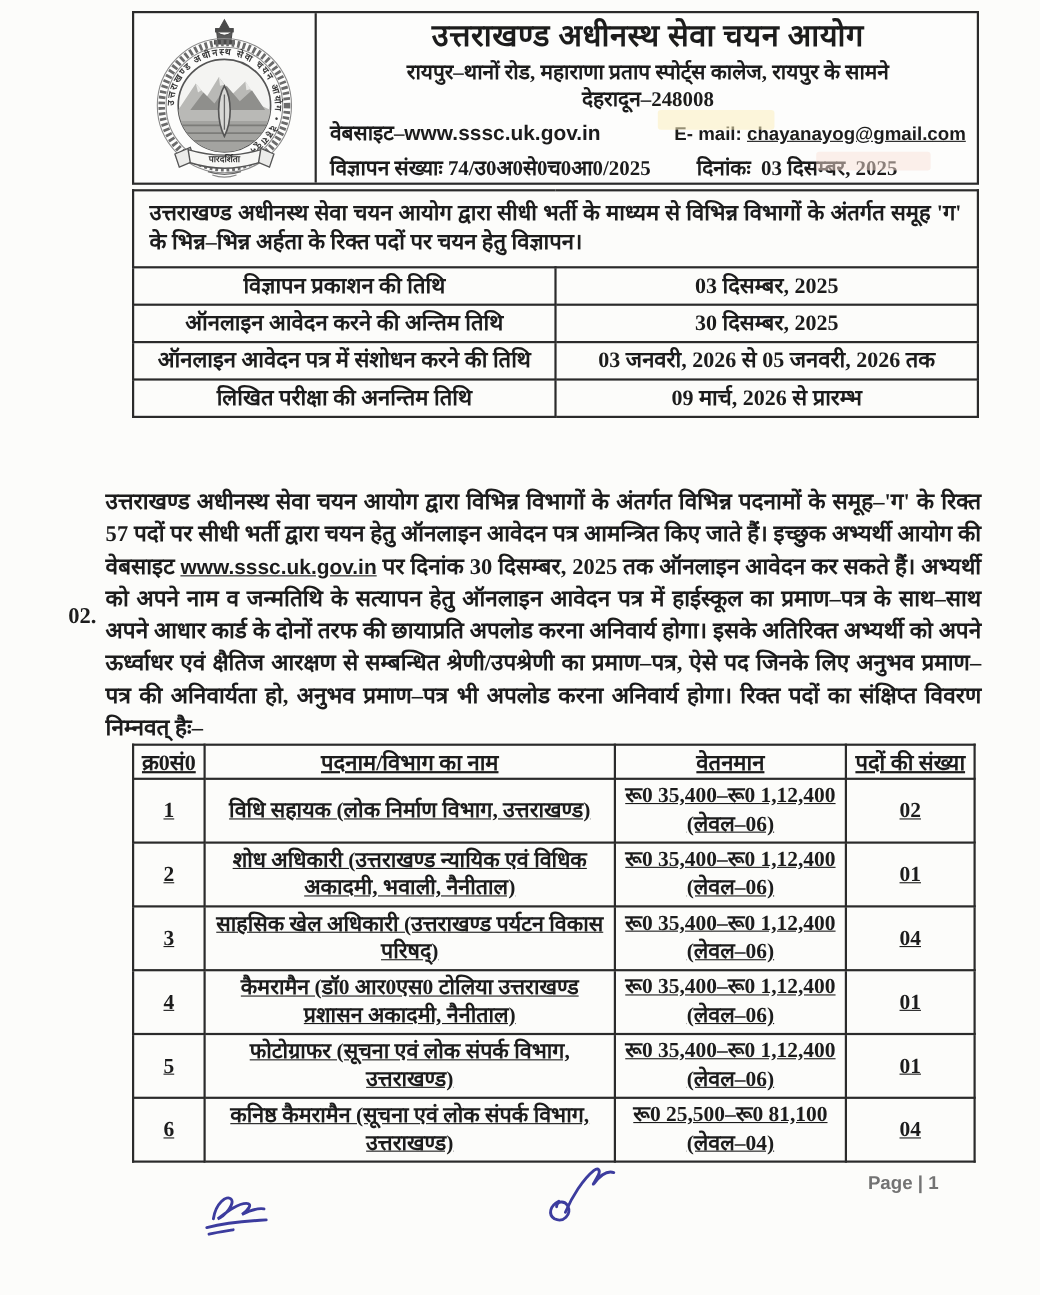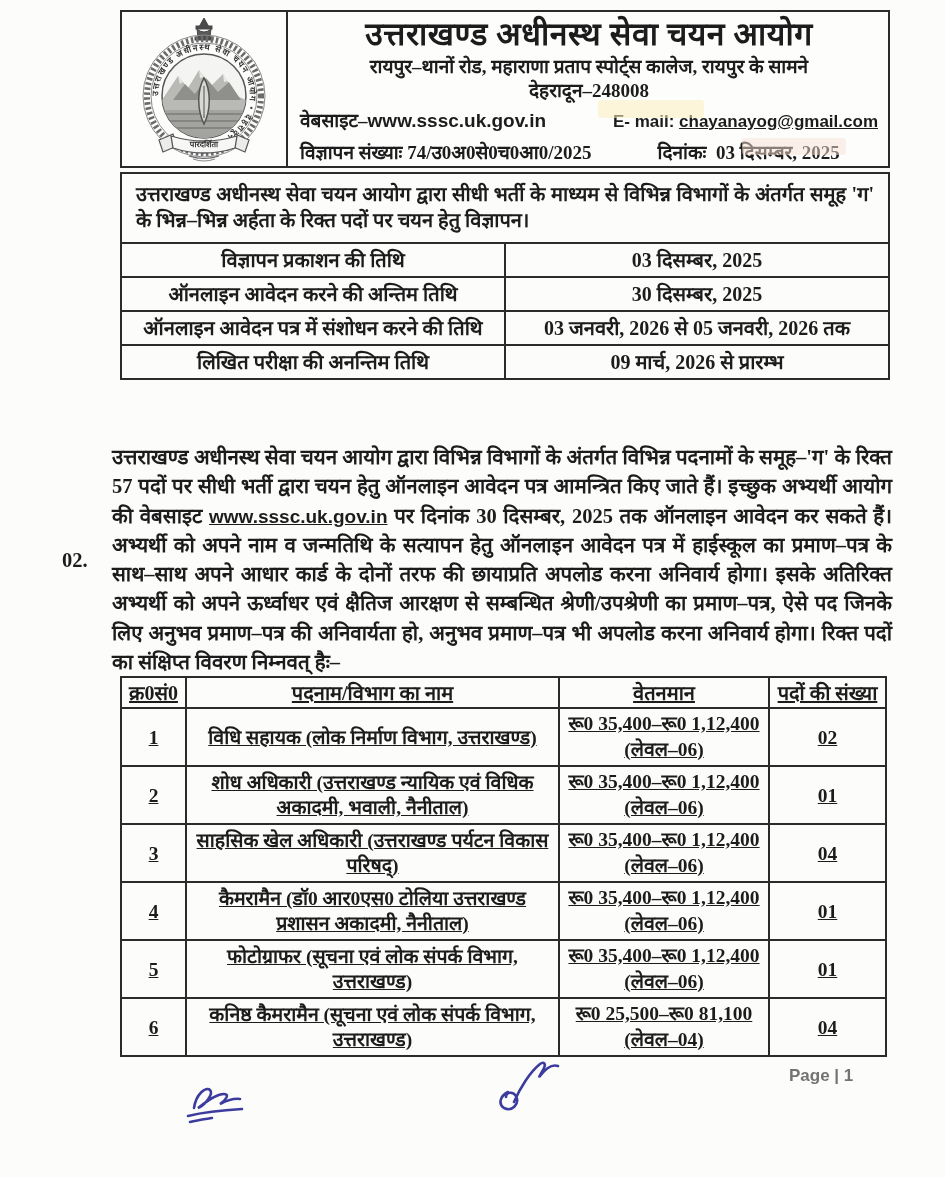--- a/index.html
+++ b/index.html
@@ -9,51 +9,51 @@
     background:#fcfcfa; overflow:hidden; color:#1c1c1c;
     font-family:"Liberation Serif","DejaVu Serif",serif;
   }
   
   .header-box {
     position:absolute; left:120px; top:10px; width:770px; height:158px;
     border:2px solid #2b2b2b; display:flex; background:#fdfdfc;
   }
   .logo-cell { width:166px; border-right:2px solid #2b2b2b; display:flex; align-items:center; justify-content:center; }
   .head-text { flex:1; padding:4px 10px 2px 12px; display:flex; flex-direction:column; }
-  .org-title { text-align:center; font-size:32px; font-weight:bold; line-height:36px; letter-spacing:.5px; }
+  .org-title { text-align:center; font-size:28px; font-weight:bold; line-height:36px; letter-spacing:.5px; }
   .addr1 { text-align:center; font-size:19px; font-weight:600; line-height:25px; margin-top:2px; }
   .addr2 { text-align:center; font-size:19px; font-weight:600; line-height:23px; }
   .site-row { display:flex; align-items:baseline; margin-top:5px; font-size:19px; font-weight:bold; }
   .site-left { white-space:nowrap; }
   .site-url { font-family:"Liberation Sans","DejaVu Sans",sans-serif; font-weight:bold; font-size:19px; }
   .email-wrap { margin-left:auto; white-space:nowrap; font-family:"Liberation Sans","DejaVu Sans",sans-serif; font-size:17px; font-weight:bold; }
   .email-link { text-decoration:underline; }
   .advt-row { display:flex; align-items:baseline; margin-top:6px; font-size:19px; font-weight:600; }
-  .advt-date { margin-left:66px; white-space:nowrap; }
+  .advt-date { margin-left:42px; white-space:nowrap; }
   .hl { position:absolute; pointer-events:none; border-radius:3px; }
 
   
   .notice-table {
     position:absolute; left:120px; top:172px; width:770px;
     border-collapse:collapse; table-layout:fixed;
   }
   .notice-table td {
     border:2px solid #2b2b2b; font-size:20px; line-height:26px; padding:3px 8px;
   }
   .notice-intro td { padding:7px 14px 9px 14px; text-align:justify; font-weight:600; }
   .nt-label { width:425px; text-align:center; font-weight:600; }
   .nt-value { text-align:center; font-weight:600; }
 
   
   .para02 {
     position:absolute; left:62px; top:443px; width:830px;
     display:flex; font-size:20.5px; line-height:29.3px; font-weight:600;align-items:center;
   }
   .para02-num { width:34px; flex:none; }
-  .para02-body { flex:1; text-align:justify;margin-left:16px; }
+  .para02-body { flex:1; text-align:justify; }
   .inline-link { font-family:"Liberation Sans","DejaVu Sans",sans-serif; font-weight:bold; text-decoration:underline; font-size:19px; }
 
   
   .pos-table {
     position:absolute; left:120px; top:676px; width:765px;
     border-collapse:collapse; table-layout:fixed;
   }
   .pos-table th, .pos-table td {
     border:2px solid #2b2b2b; text-align:center; vertical-align:middle;text-decoration:underline;
   }

